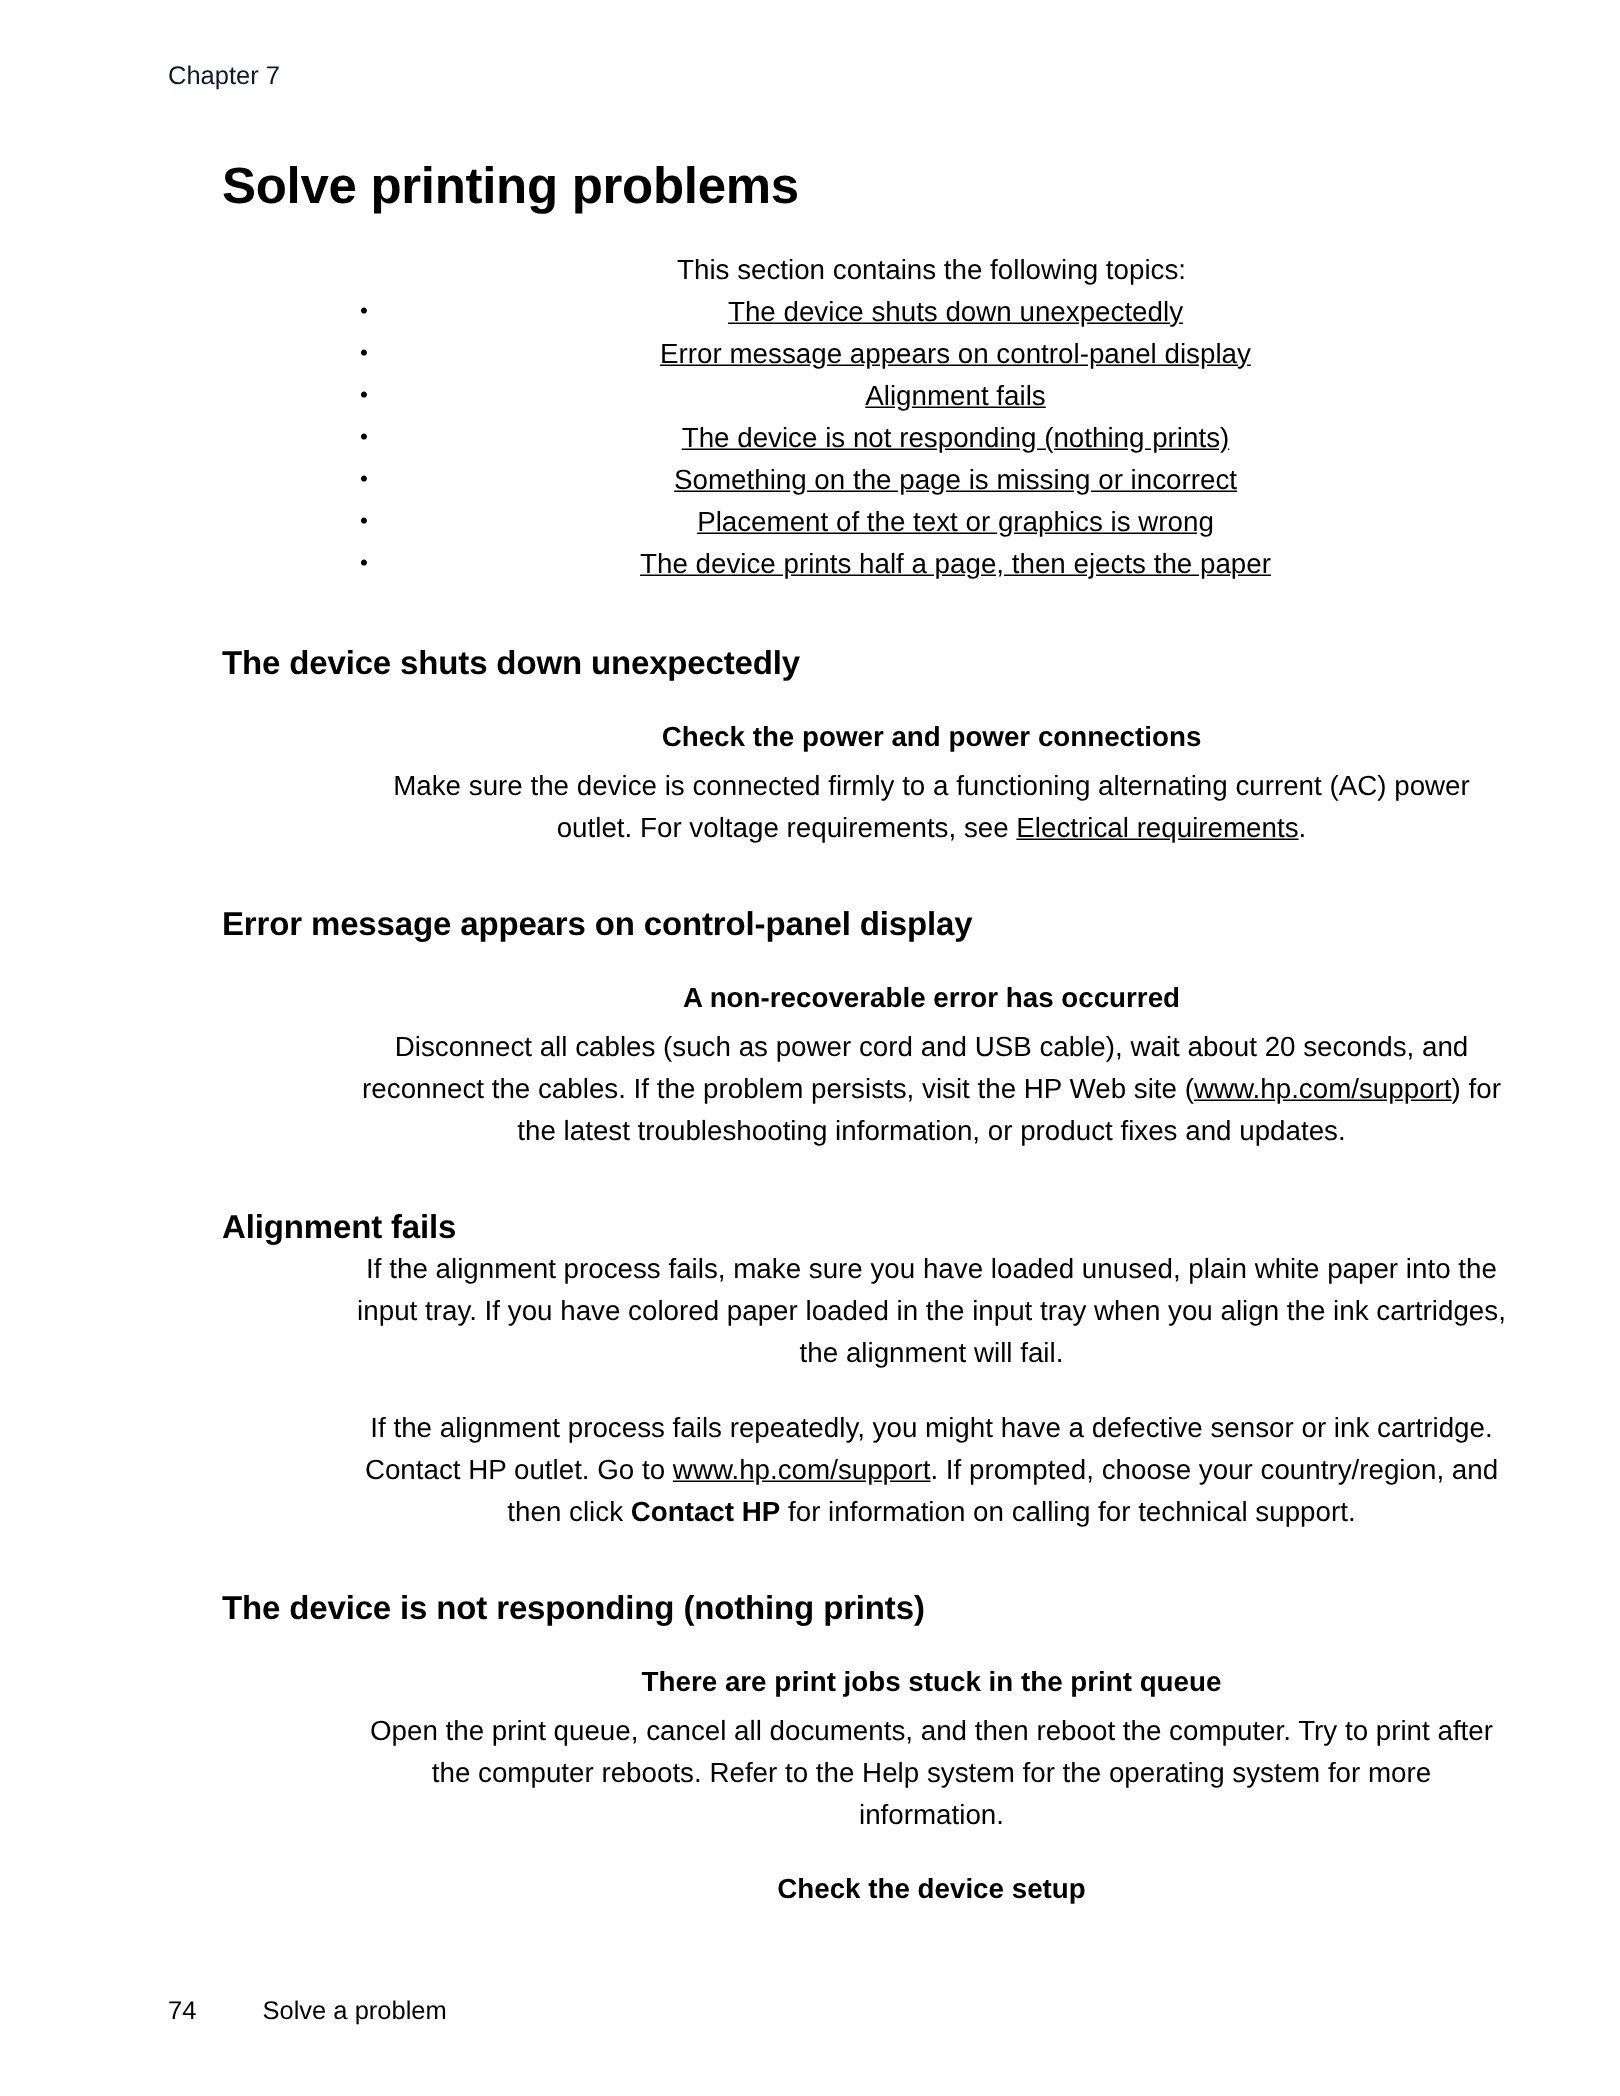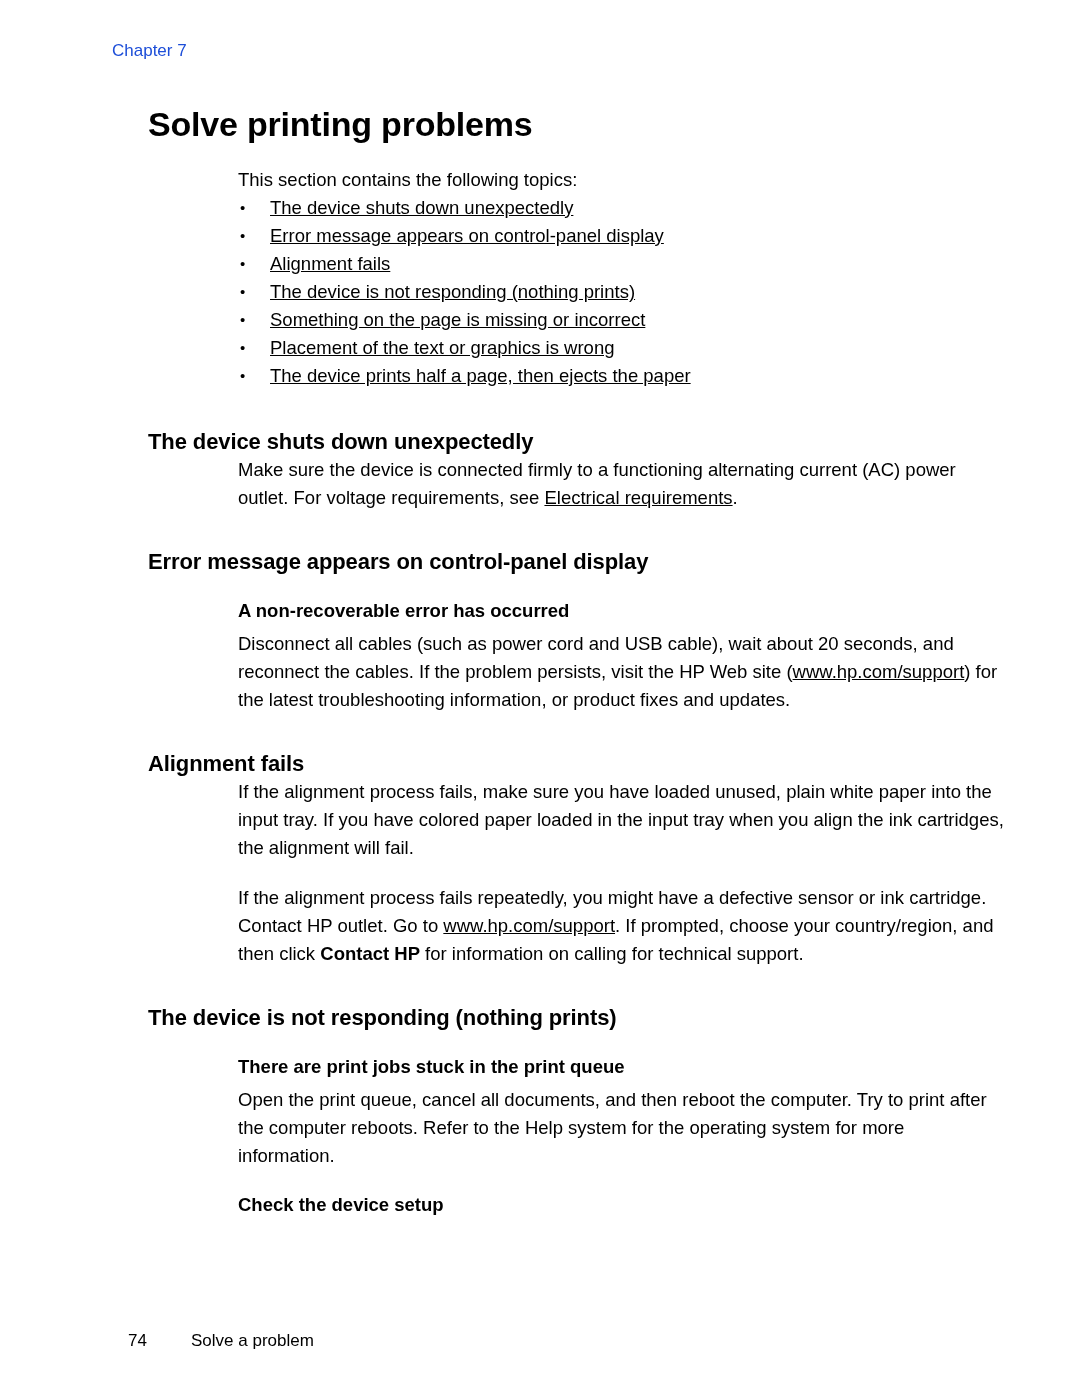--- a/index.html
+++ b/index.html
@@ -20,21 +20,21 @@
     overflow: hidden;
   }
 
   
   .running-header {
     position: absolute;
     left: 112px;
     top: 40px;
     font-size: 17px;
     line-height: 22px;
-    color: #1d4ed8;
+    color: #0f172a;
     white-space: nowrap;
   }
 
   
   .content {
     position: absolute;
     left: 112px;
     top: 104px;
     width: 856px;
     margin-left: 36px;
@@ -45,20 +45,21 @@
     font-weight: bold;
     line-height: 40px;
     margin: 0 0 22px 0;
     letter-spacing: -0.2px;
   }
 
   
   .indent {
     margin-left: 90px;
     width: 766px;
+    text-align: center;
   }
 
   p.body {
     font-size: 18.5px;
     line-height: 28px;
     margin: 0 0 0 0;
   }
   p.body + p.body { margin-top: 22px; }
 
   .toc-intro { margin-bottom: 9px; }
@@ -101,21 +102,21 @@
   h3.sub {
     font-size: 18.5px;
     font-weight: bold;
     line-height: 26px;
     margin: 22px 0 6px 0;
   }
 
   
   .footer {
     position: absolute;
-    left: 128px;
+    left: 112px;
     top: 1330px;
     font-size: 17px;
     line-height: 22px;
     white-space: nowrap;
   }
   .footer .pageno {
     display: inline-block;
     width: 63px;
   }
 </style>
@@ -139,20 +140,21 @@
         <li><span class="lnk">Alignment fails</span></li>
         <li><span class="lnk">The device is not responding (nothing prints)</span></li>
         <li><span class="lnk">Something on the page is missing or incorrect</span></li>
         <li><span class="lnk">Placement of the text or graphics is wrong</span></li>
         <li><span class="lnk">The device prints half a page, then ejects the paper</span></li>
       </ul>
     </div>
 
     <h2 class="section first">The device shuts down unexpectedly</h2>
     <div class="indent">
+      <h3 class="sub">Check the power and power connections</h3>
       <p class="body"><span>Make sure the device is connected firmly to a functioning alternating current (AC) power outlet. For voltage requirements, see </span><span class="lnk">Electrical requirements</span><span>.</span></p>
     </div>
 
     <h2 class="section">Error message appears on control-panel display</h2>
     <div class="indent">
       <h3 class="sub">A non-recoverable error has occurred</h3>
       <p class="body"><span>Disconnect all cables (such as power cord and USB cable), wait about 20 seconds, and reconnect the cables. If the problem persists, visit the HP Web site (</span><span class="lnk">www.hp.com/support</span><span>) for the latest troubleshooting information, or product fixes and updates.</span></p>
     </div>
 
     <h2 class="section">Alignment fails</h2>

